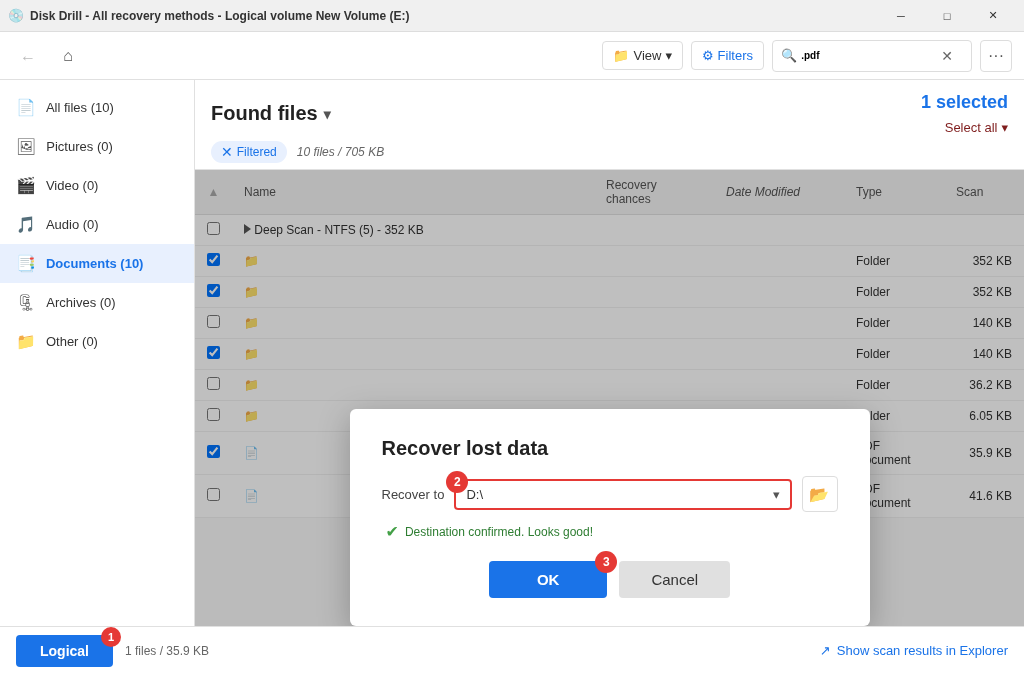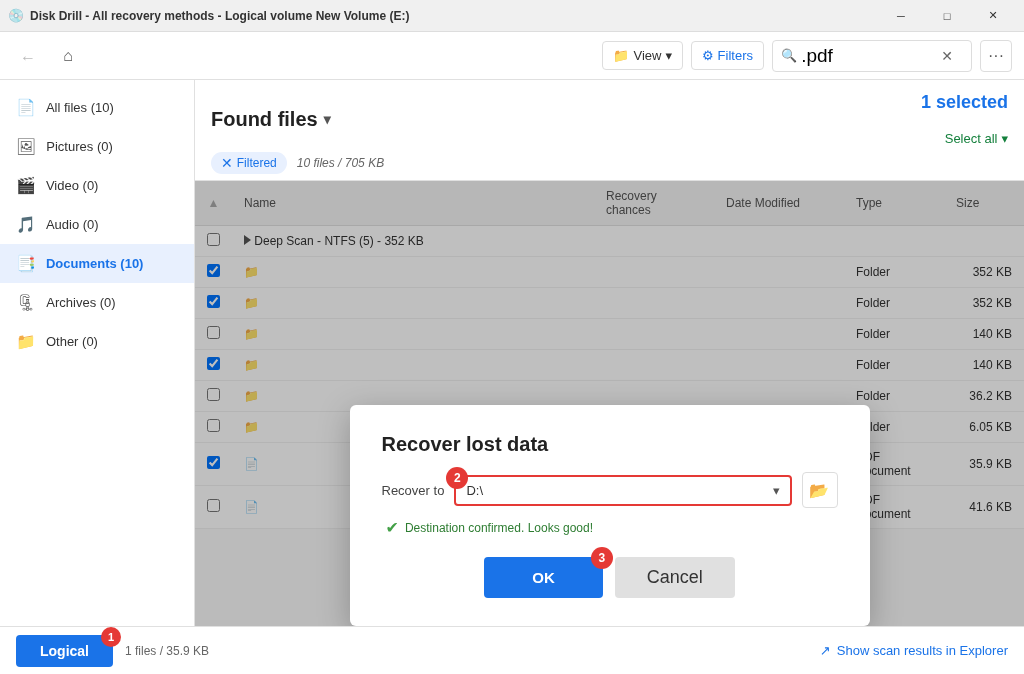--- a/index.html
+++ b/index.html
@@ -53,21 +53,21 @@
       display: flex; align-items: center; gap: 4px;
       padding: 6px 10px; border: 1px solid #ddd; border-radius: 4px;
       background: white; cursor: pointer; color: #1a73e8; font-size: 13px;
     }
     .search-box {
       display: flex; align-items: center;
       border: 1px solid #ddd; border-radius: 4px;
       background: white; padding: 0 8px; height: 32px; width: 200px;
     }
     .search-box input {
-      border: none; outline: none; font-size: 19px; width: 140px; background: transparent;
+      border: none; outline: none; font-size: 10px; width: 140px; background: transparent; font-weight: bold;
     }
     .search-clear { color: #666; cursor: pointer; font-size: 14px; }
     .toolbar-more-btn {
       width: 32px; height: 32px;
       border: 1px solid #ddd; border-radius: 4px;
       background: white; cursor: pointer; display: flex; align-items: center; justify-content: center;
       font-size: 16px; color: #555;
     }
 
     
@@ -113,23 +113,23 @@
       background: white;
     }
     .found-files-title {
       display: flex; align-items: center; gap: 6px;
       font-size: 20px; font-weight: 600; color: #222;
     }
     .found-files-title-chevron { color: #555; font-size: 14px; }
     .selected-count { font-size: 18px; font-weight: 600; color: #1a73e8; }
     .select-all-row {
       display: flex; align-items: center; gap: 4px;
-      font-size: 13px; color: #15803d; cursor: pointer;
-    }
-    .header-right { display: flex; flex-direction: column; align-items: flex-end; gap: 18px; }
+      font-size: 13px; color: #7f1d1d; cursor: pointer;
+    }
+    .header-right { display: flex; flex-direction: column; align-items: flex-end; gap: 7px; }
 
     .filter-row {
       padding: 6px 16px;
       display: flex; align-items: center; gap: 10px;
       background: white;
       border-bottom: 1px solid #e0e0e0;
     }
     .filter-chip {
       display: flex; align-items: center; gap: 4px;
       background: #e8f0fe; color: #1a73e8;
@@ -148,21 +148,21 @@
       border-bottom: 1px solid #e0e0e0; position: sticky; top: 0;
       font-weight: 500;
     }
     .file-table td {
       padding: 7px 12px; border-bottom: 1px solid #f0f0f0;
       font-size: 12px; color: #333;
     }
     .col-check { width: 32px; }
     .col-name { min-width: 200px; }
     .col-recovery { width: 120px; }
-    .col-date { width: 130px; }
+    .col-date { width: 130px; font-style: italic; }
     .col-type { width: 100px; }
     .col-size { width: 80px; text-align: right; }
     .row-expand { width: 14px; height: 14px; cursor: pointer; }
     .row-expand-triangle { display: inline-block; width: 0; height: 0; border-top: 5px solid transparent; border-bottom: 5px solid transparent; }
     .row-expand-triangle.right { border-left: 7px solid #555; }
     .row-expand-triangle.down { border-top: 7px solid #555; border-left: 5px solid transparent; border-right: 5px solid transparent; }
     .folder-icon { color: #f5a623; margin-right: 4px; }
     .file-icon { color: #e74c3c; margin-right: 4px; }
     .name-indent { padding-left: 20px; }
     .check-cell { text-align: center; }
@@ -245,21 +245,21 @@
     .modal-actions { display: flex; gap: 12px; justify-content: center; }
     .modal-ok-btn {
       background: #1a73e8; color: white;
       border: none; border-radius: 4px;
       padding: 10px 48px; font-size: 15px; font-weight: 600;
       cursor: pointer; position: relative;
     }
     .modal-cancel-btn {
       background: #e0e0e0; color: #333;
       border: none; border-radius: 4px;
-      padding: 10px 32px; font-size: 18px;
+      padding: 10px 32px; font-size: 15px;
       cursor: pointer;
     }
     .modal-badge {
       position: absolute;
       width: 22px; height: 22px;
       background: #e53935; color: white;
       border-radius: 50%; font-size: 12px; font-weight: 700;
       display: flex; align-items: center; justify-content: center;
       top: -10px; right: -10px;
     }
@@ -370,21 +370,21 @@
       <table class="file-table">
         <thead>
           <tr>
             <th class="col-check">
               <div class="header-collapse">▲</div>
             </th>
             <th class="col-name">Name</th>
             <th class="col-recovery">Recovery chances</th>
             <th class="col-date">Date Modified</th>
             <th class="col-type">Type</th>
-            <th class="col-size">Size</th>
+            <th class="col-size">Scan</th>
           </tr>
         </thead>
         <tbody>
 
           <tr>
             <td class="check-cell">
               <input type="checkbox" style="">
             </td>
             <td>
               <span class="row-expand">

